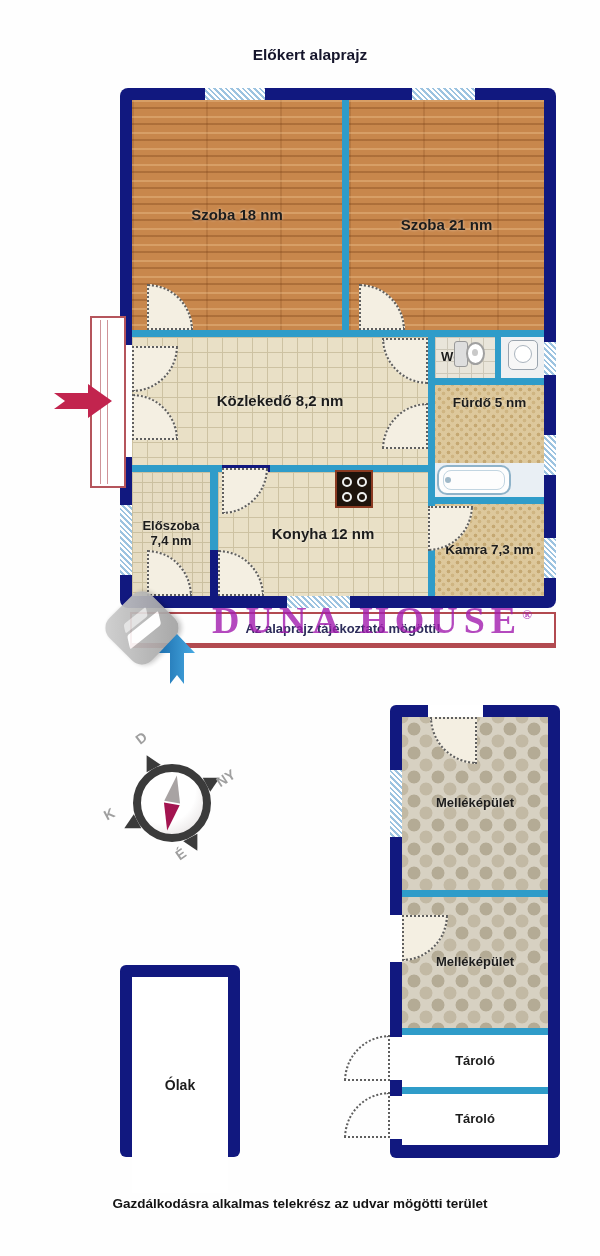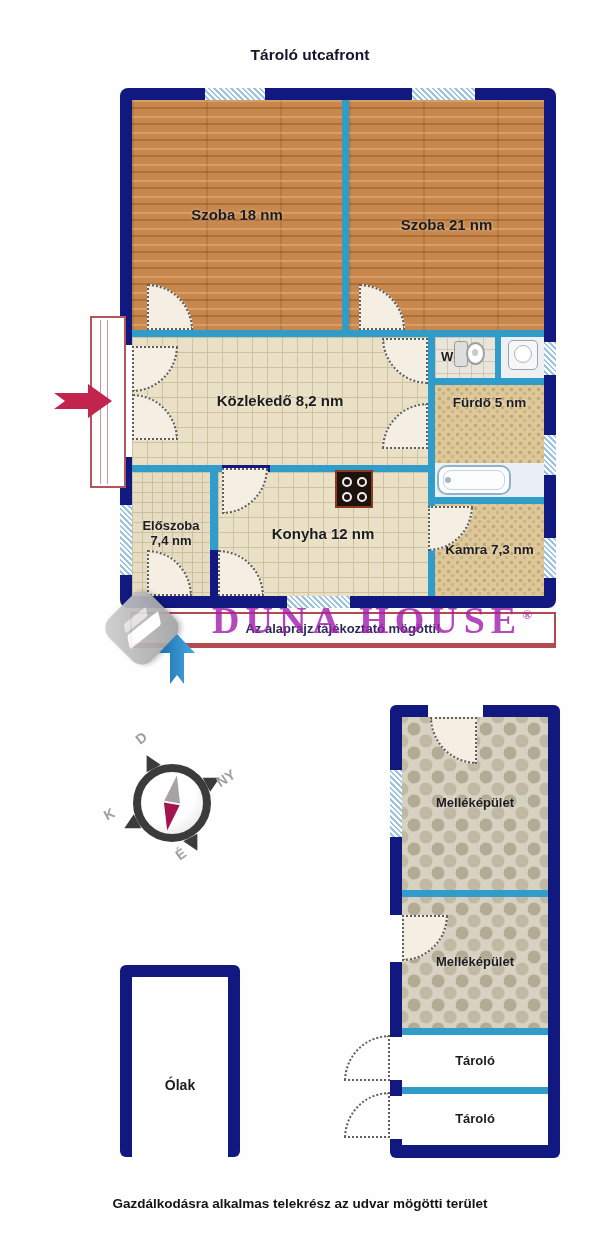--- a/index.html
+++ b/index.html
@@ -93,21 +93,21 @@
   .c-needle{position:absolute;left:38px;top:53px;width:60px;height:60px;transform:rotate(10deg);}
   .c-n-gray{position:absolute;left:22px;top:2px;width:0;height:0;border-left:8px solid transparent;border-right:8px solid transparent;border-bottom:27px solid #a8a3a3;}
   .c-n-red{position:absolute;left:22px;top:31px;width:0;height:0;border-left:8px solid transparent;border-right:8px solid transparent;border-top:27px solid #a31450;}
   .c-lbl{position:absolute;font-weight:bold;font-size:14px;color:#9f9f9f;}
 </style>
 </head>
 <body>
 
 <div id="canvas">
 
-  <div class="abs title" style="left:20px;top:46px;width:580px;">Tároló utcafront</div>
+  <div class="abs title" style="left:20px;top:46px;width:580px;">Előkert alaprajz</div>
 
   <div class="bld" style="left:120px;top:88px;width:436px;height:520px;">
 
     <div class="room wood" style="left:12px;top:12px;width:210px;height:230px;">
       <span class="lbl" style="font-size:15px;">Szoba 18 nm</span>
     </div>
     <div class="room wood" style="left:229px;top:12px;width:195px;height:250px;">
       <span class="lbl" style="font-size:15px;">Szoba 21 nm</span>
     </div>
     <div class="room tile" style="left:12px;top:249px;width:296px;height:128px;">

